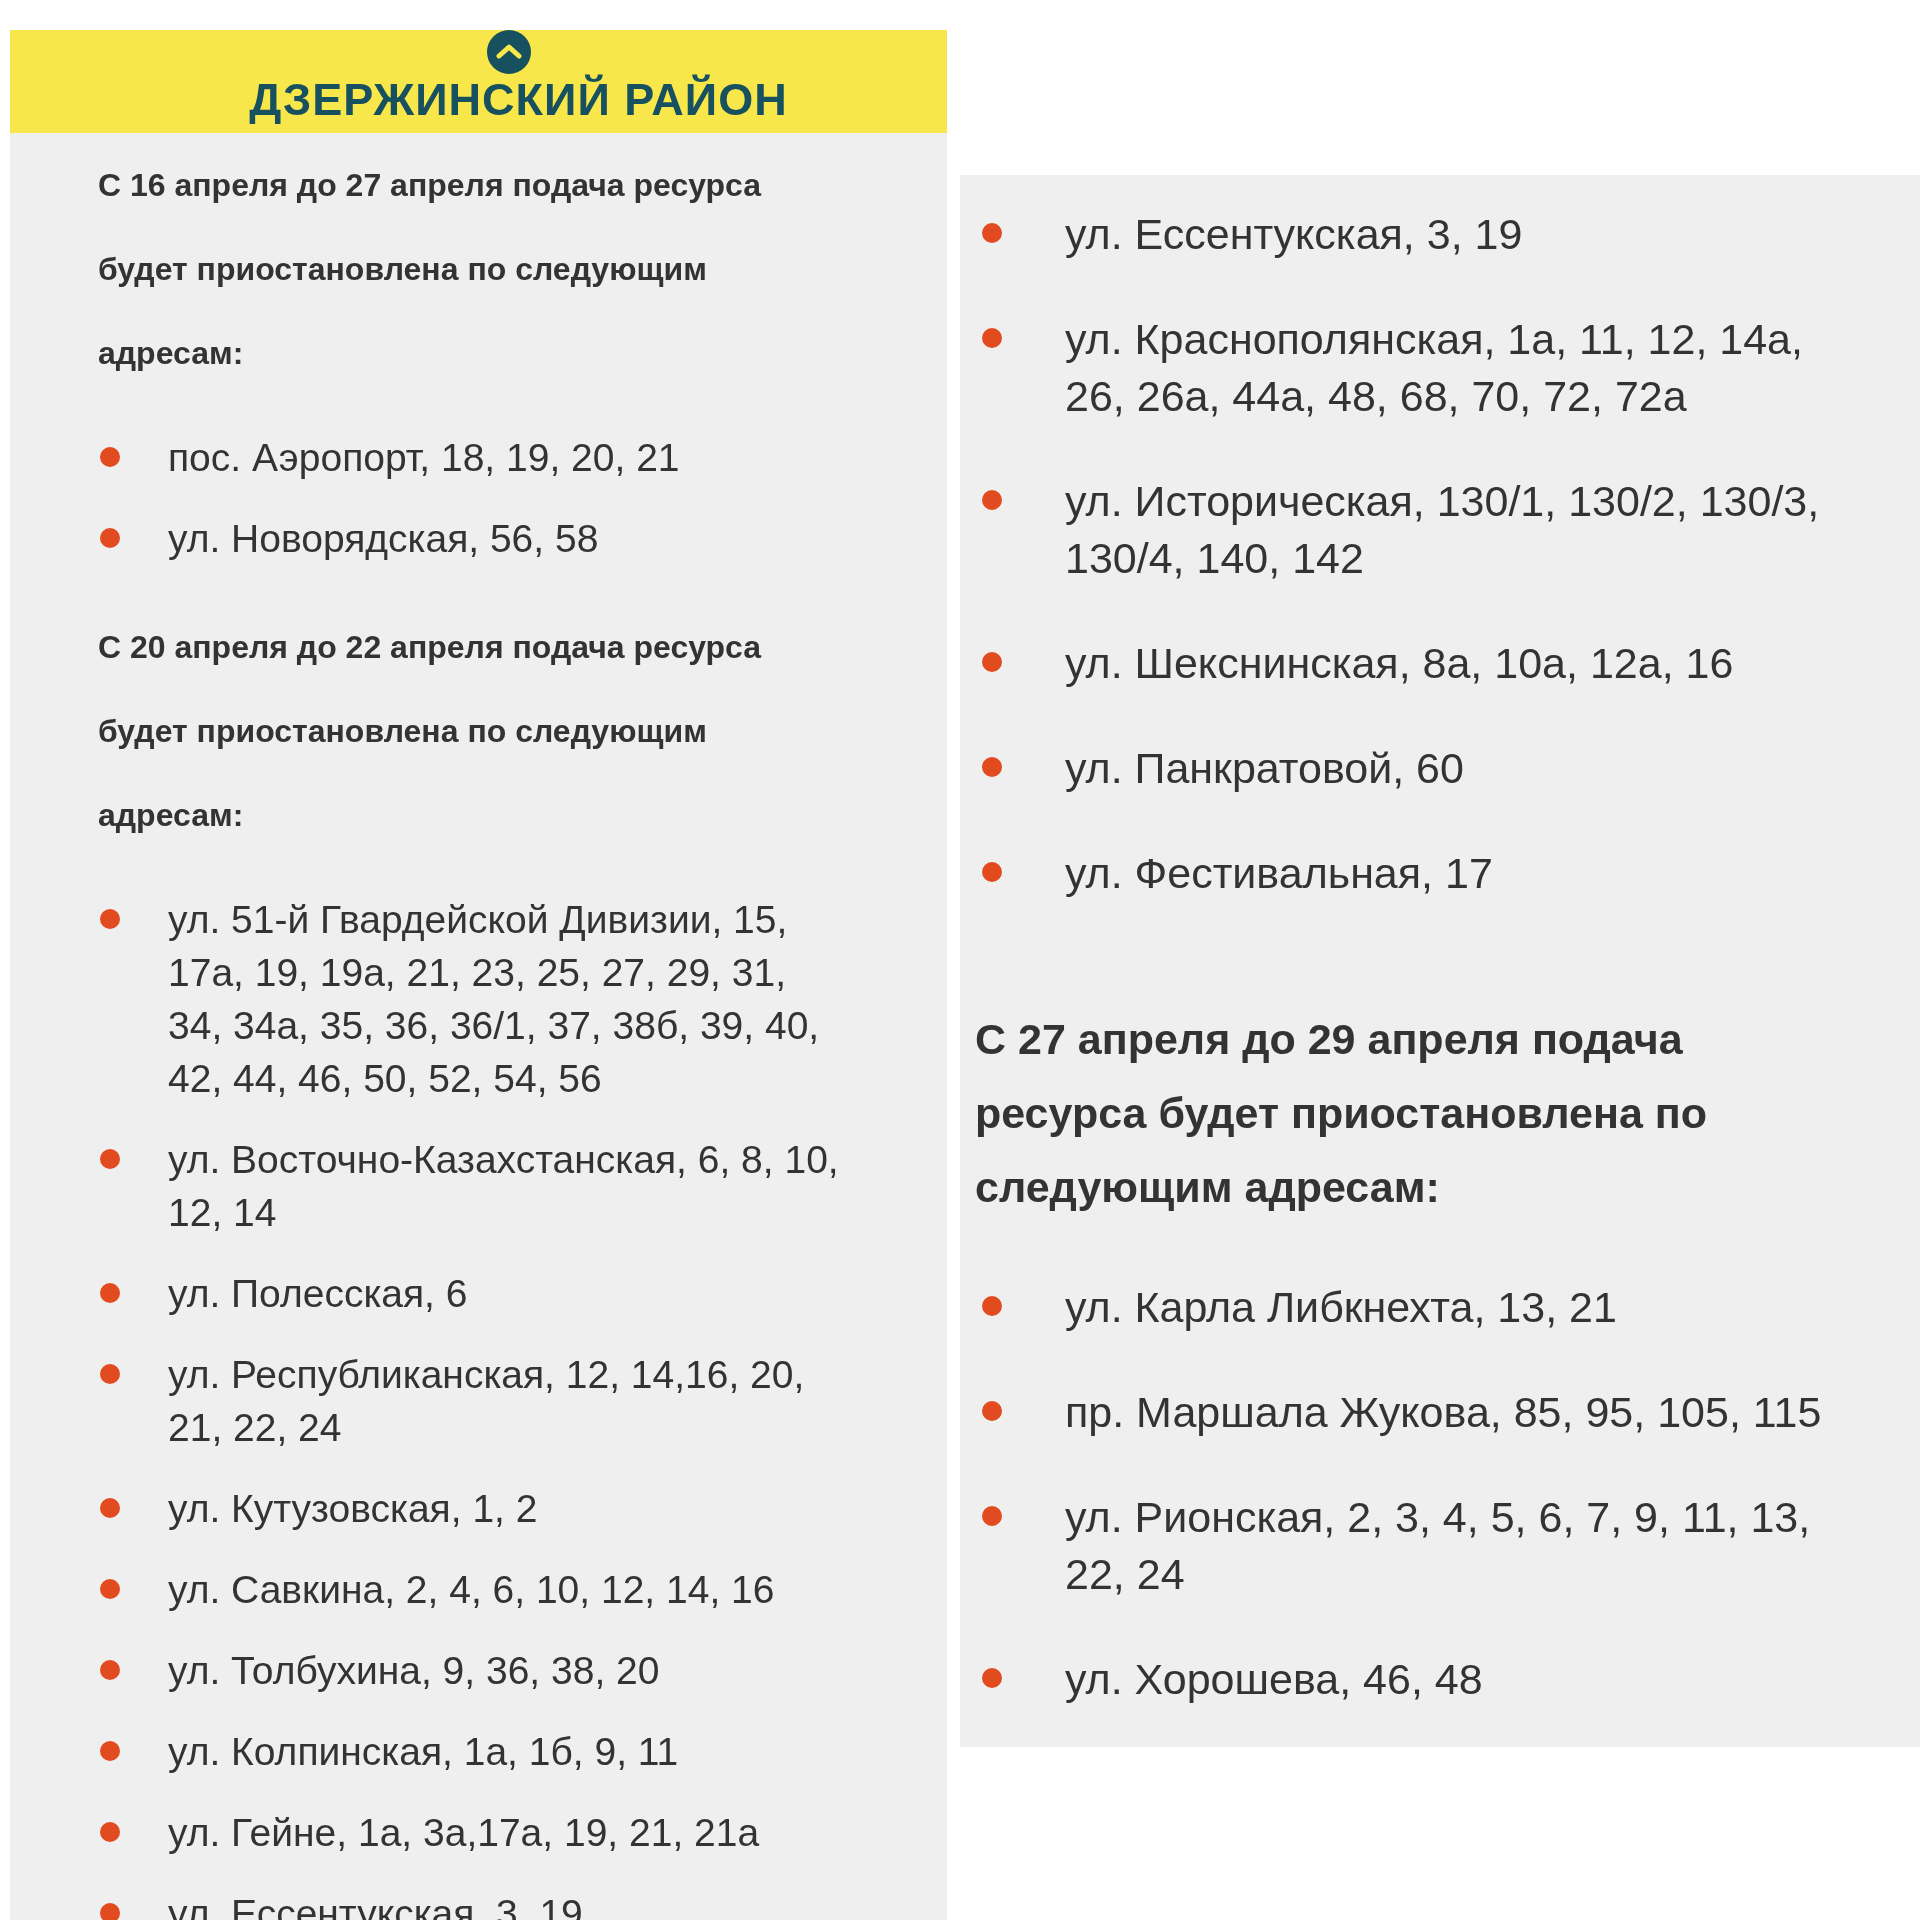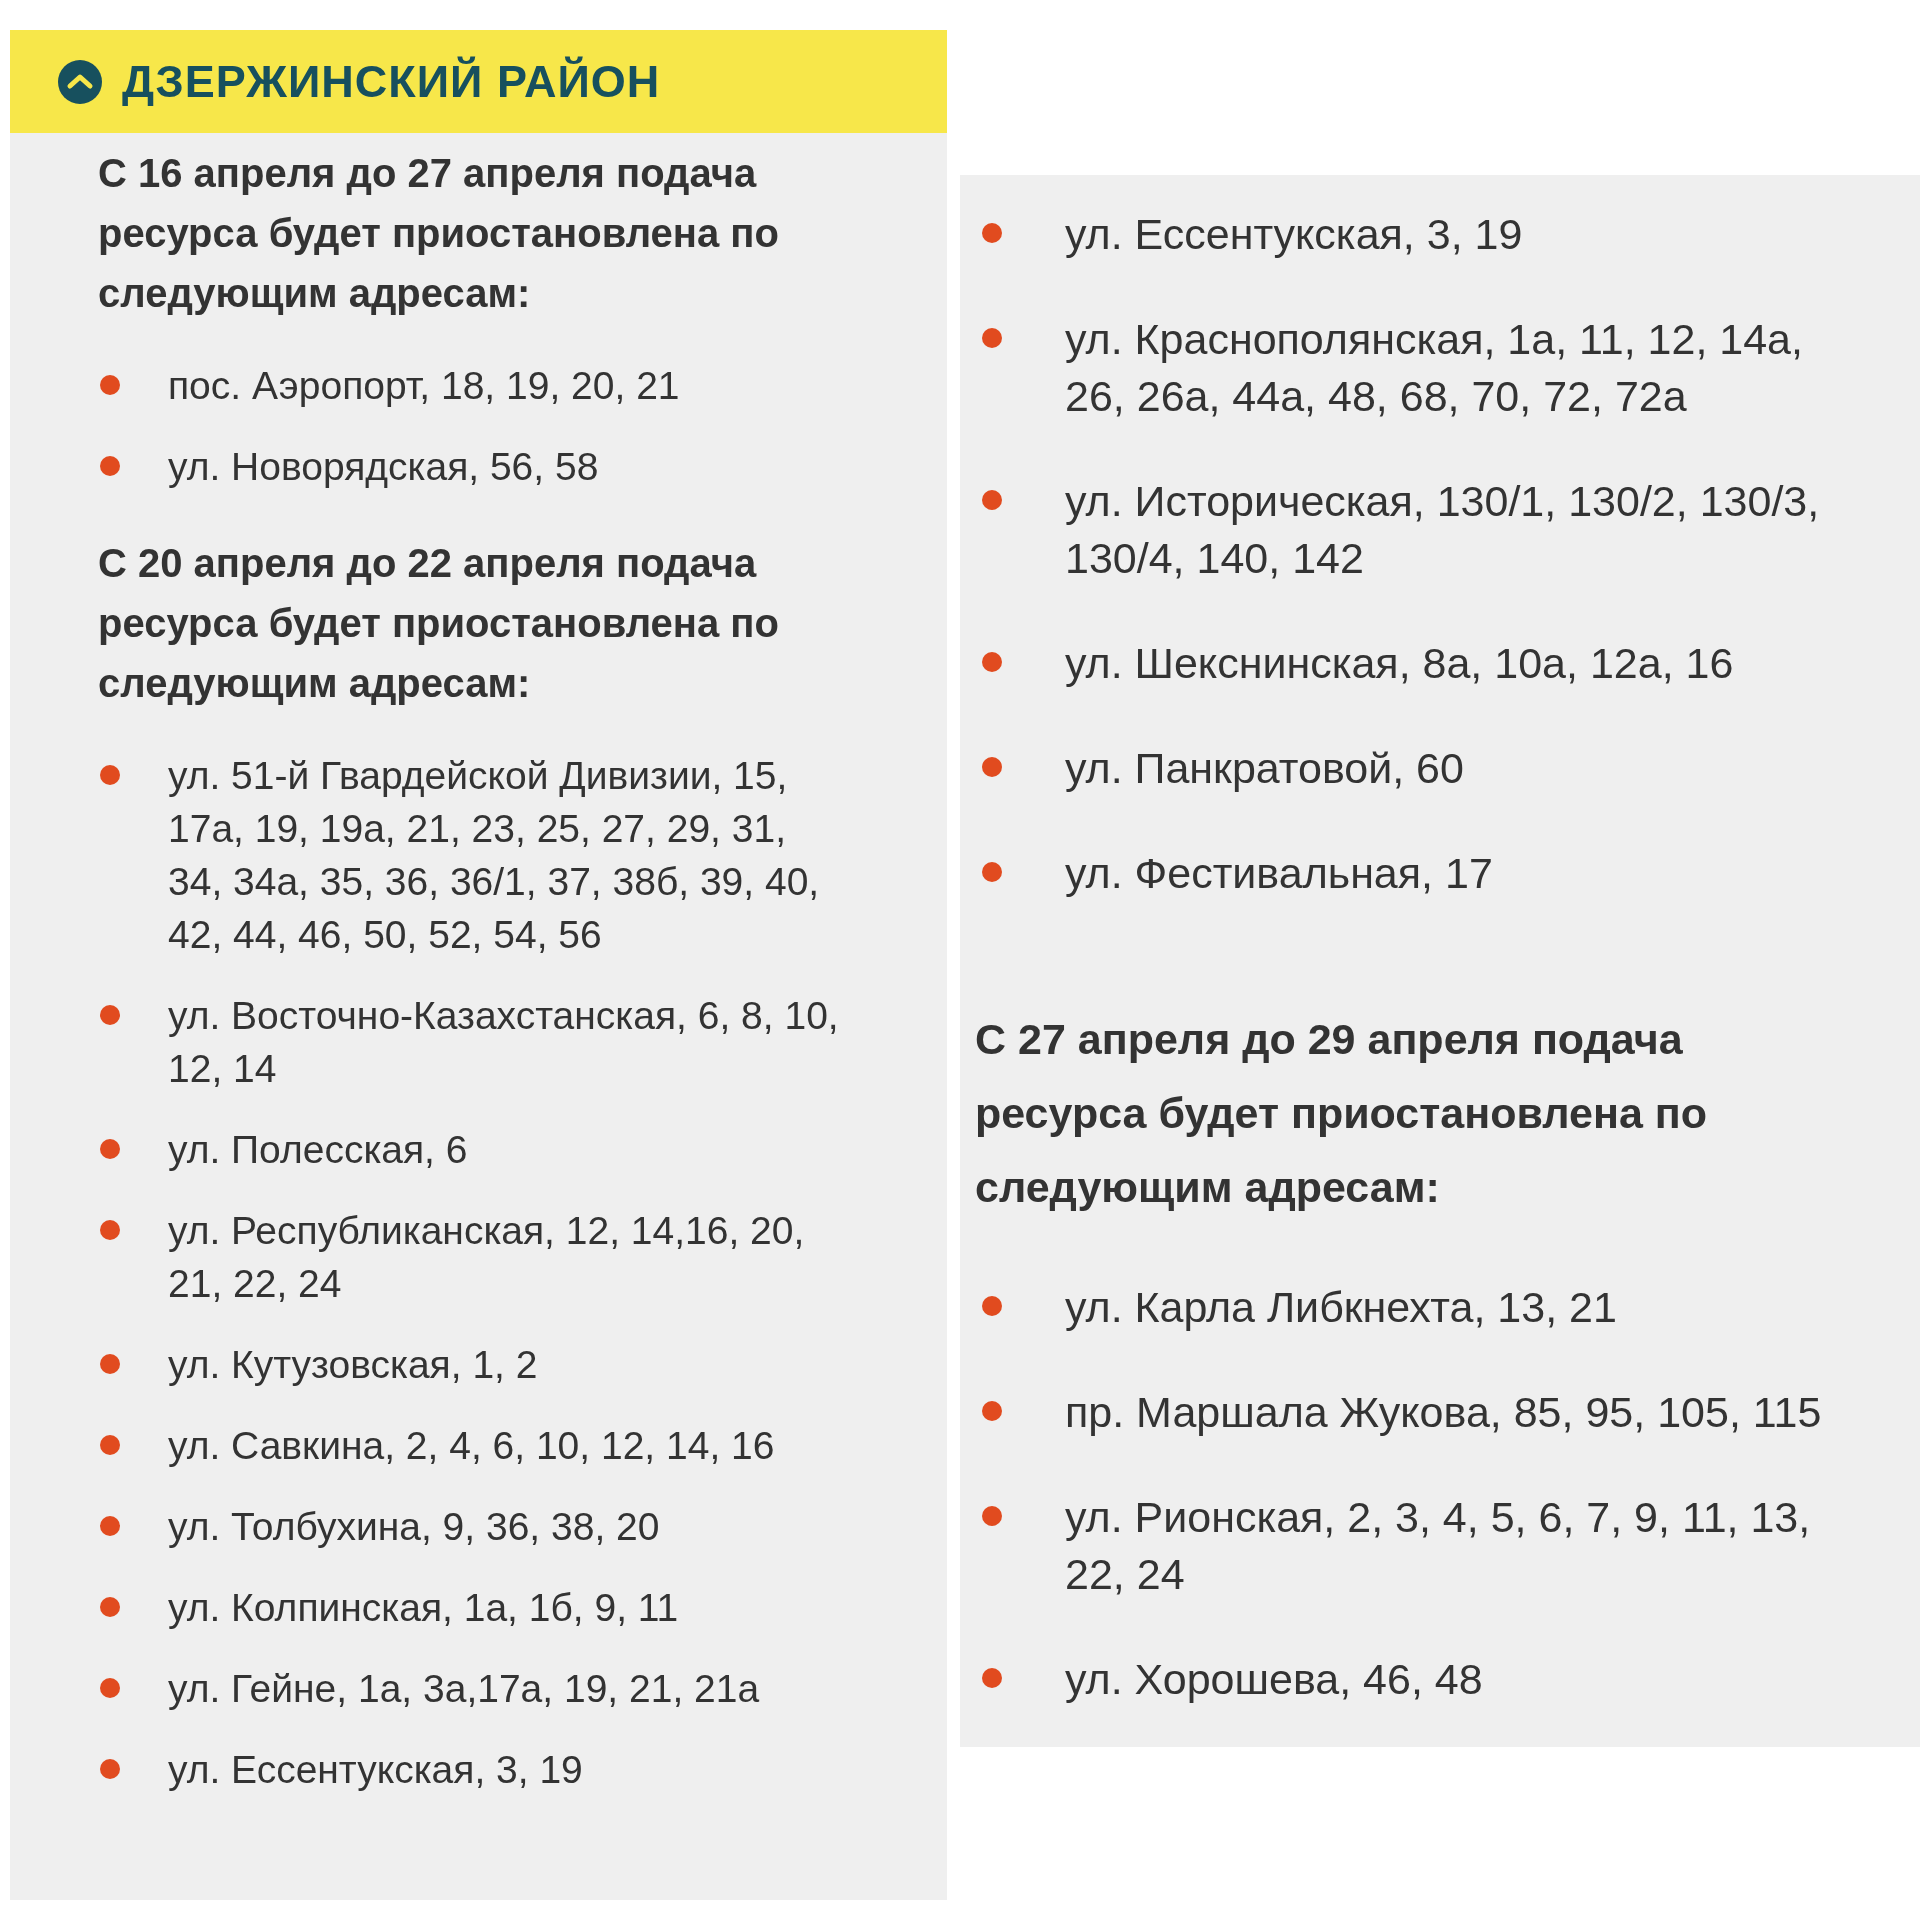--- a/index.html
+++ b/index.html
@@ -17,21 +17,21 @@
     color:var(--text);
     position:relative;
     overflow:hidden;
   }
   .left-panel{
     position:absolute;left:10px;top:30px;width:937px;
   }
   .yellow-header{
     height:103px;background:var(--yellow);
     display:flex;align-items:center;
-    padding-left:48px;box-sizing:border-box;
+    padding-left:60px;box-sizing:border-box;flex-direction:column;
   }
   .circle-icon{display:inline-flex;flex:0 0 auto;}
   .header-title{
     color:var(--teal);
     font-size:45px;font-weight:600;letter-spacing:1px;
     margin-left:20px;white-space:nowrap;
   }
   .panel-body{
     background:var(--gray);
     padding:10px 100px 36px 88px;
@@ -39,21 +39,21 @@
     width:100%;
     min-height:1767px;
   }
   .right-panel{
     position:absolute;left:960px;top:175px;width:960px;height:1572px;
     background:var(--gray);
     padding:15px 95px 0 15px;
     box-sizing:border-box;
   }
   .sec-heading{
-    font-size:40px;line-height:60px;font-weight:700;
+    font-size:32px;line-height:84px;font-weight:700;
     margin:0 0 36px 0;color:var(--text);
   }
   .panel-body .sec-heading:not(:first-child){margin-top:40px;}
   .right-panel .sec-heading{
     font-size:43px;line-height:74px;
     margin:100px 0 55px 0;
   }
   .addr-list{
     list-style:none;margin:0;padding:0;
   }

